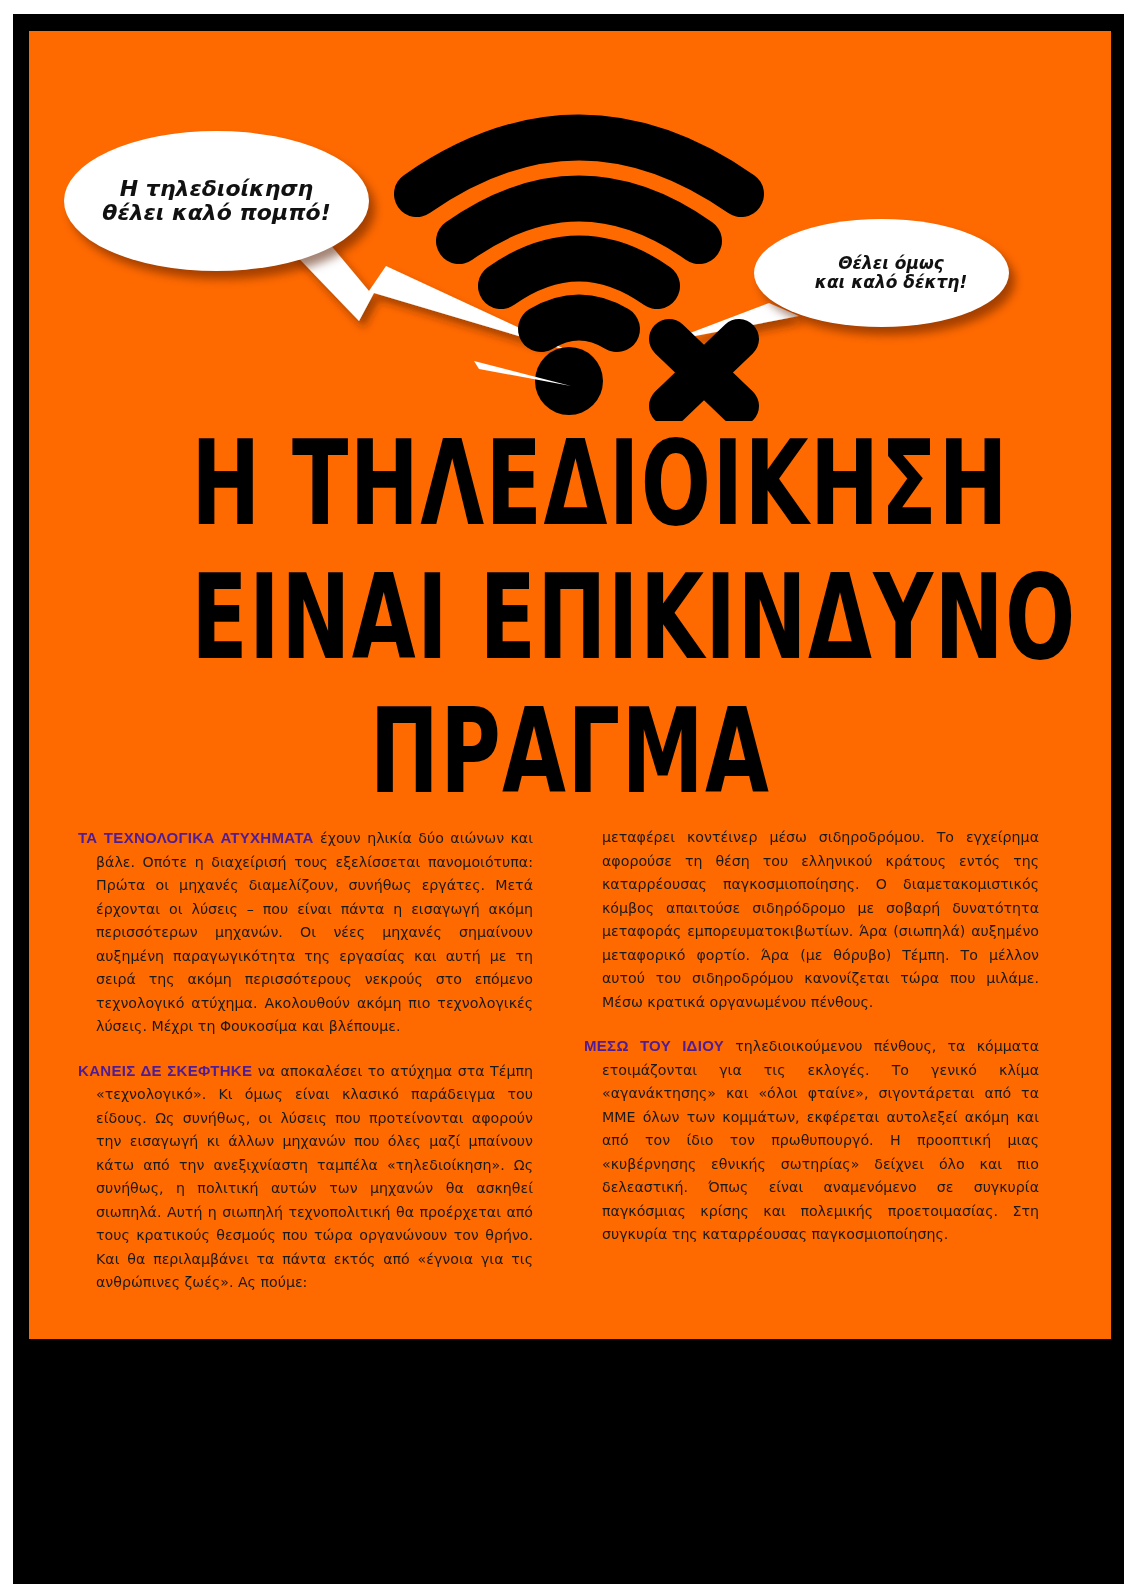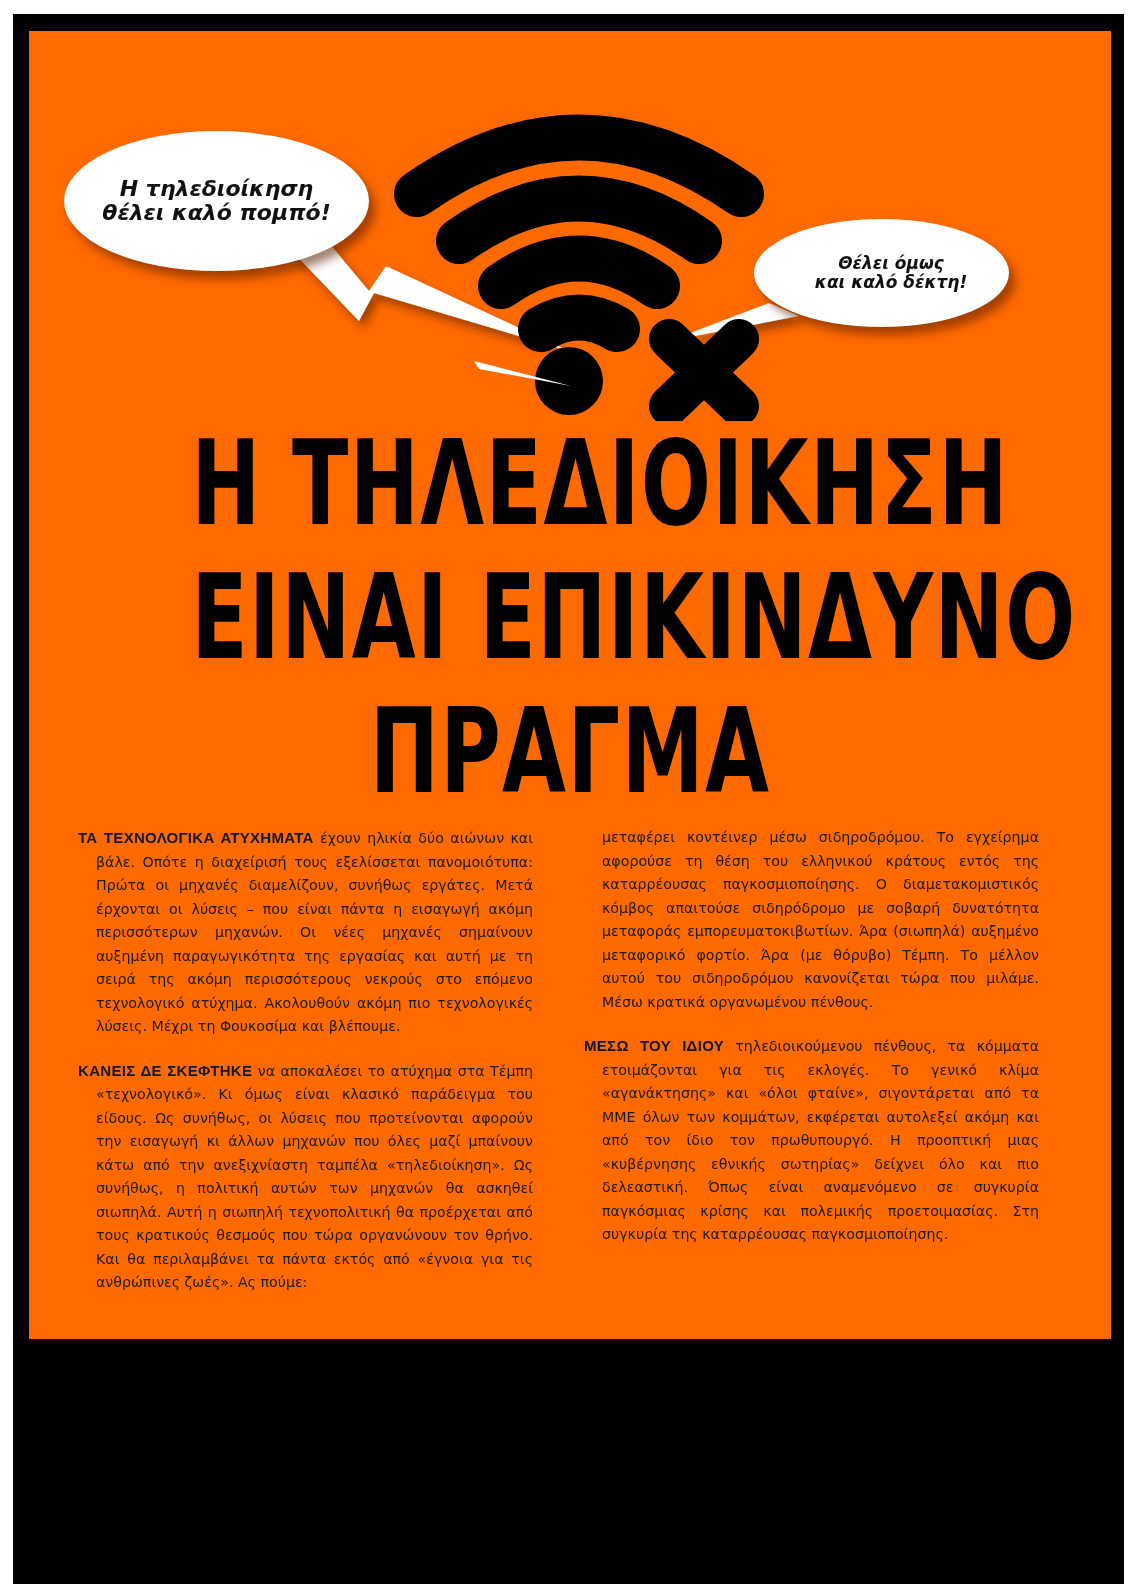--- a/index.html
+++ b/index.html
@@ -18,21 +18,21 @@
   .tails { position: absolute; left: 0; top: 0; }
 
   .headline { position: absolute; left: 0; top: 385px; width: 1082px; text-align: center; }
   .headline div { font-family: "DejaVu Sans", sans-serif; font-weight: bold; color: #000; font-size: 118px; line-height: 134px; transform: scaleX(0.7); transform-origin: center; letter-spacing: 2px; white-space: nowrap; }
 
   .col { position: absolute; top: 795px; width: 455px; font-family: "DejaVu Sans", sans-serif; font-size: 14.2px; line-height: 23.5px; color: #1a1a1a; text-align: justify; }
   .col.left { left: 49px; }
   .col.right { left: 555px; }
   .para { margin: 0 0 20px 0; padding-left: 18px; text-indent: -18px; }
   .col.right .para.cont { padding-left: 18px; text-indent: 0; }
-  .lead { font-family: "Liberation Sans", sans-serif; font-weight: bold; color: #0f172a; font-size: 15px; letter-spacing: 0.3px; }
+  .lead { font-family: "Liberation Sans", sans-serif; font-weight: bold; color: #4c1d95; font-size: 15px; letter-spacing: 0.3px; }
 
   .footer-sub { position: absolute; left: 425px; top: 1364px; font-size: 13px; letter-spacing: 5px; color: #fff; font-family: "DejaVu Sans", sans-serif; margin-left: 7px; }
   .brand { position: absolute; left: 420px; top: 1380px; font-family: "DejaVu Sans", sans-serif; font-weight: bold; color: #111; font-size: 50px; line-height: 44px; letter-spacing: -1px; }
   .site { position: absolute; left: 424px; top: 1474px; font-family: Liberation Serif, serif; font-size: 23px; color: #111; }
   .star-big { position: absolute; left: 605px; top: 1425px; }
   .seal { position: absolute; left: 275px; top: 1370px; }
   .athens { position: absolute; left: 690px; top: 1380px; }
   .date-tab { position: absolute; left: 1010px; top: 1472px; width: 20px; height: 95px; background: #000; }
   .date-tab span { position: absolute; left: 50%; top: 50%; transform: translate(-50%,-50%) rotate(-90deg); color: #eee; font-size: 11px; font-family: "Liberation Sans", sans-serif; white-space: nowrap; }
 </style>

